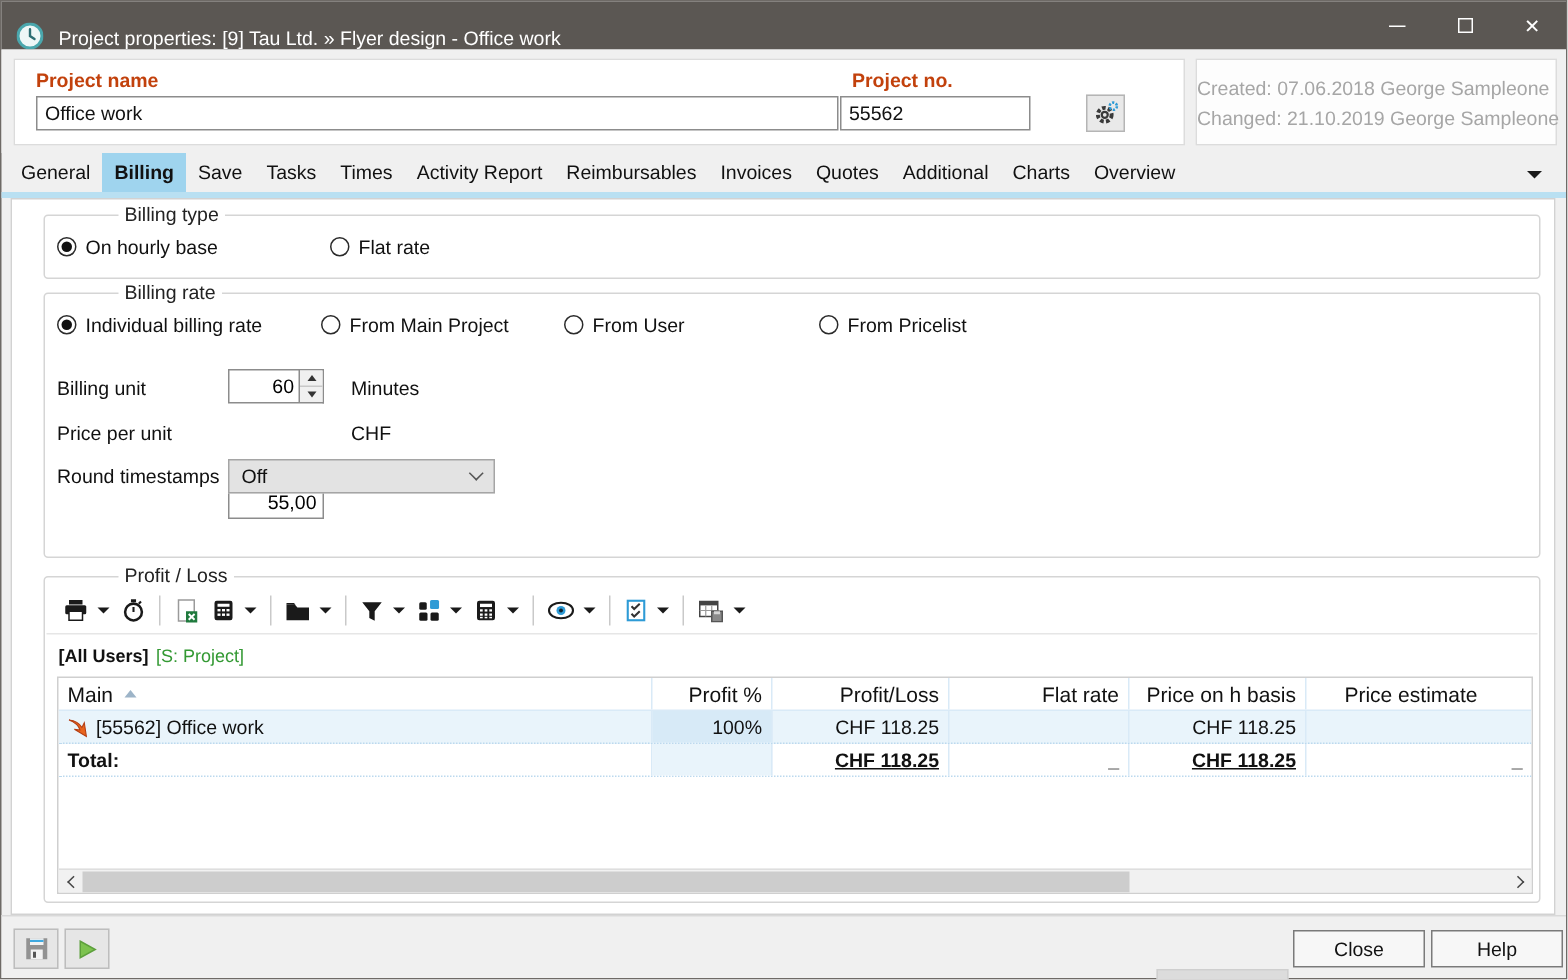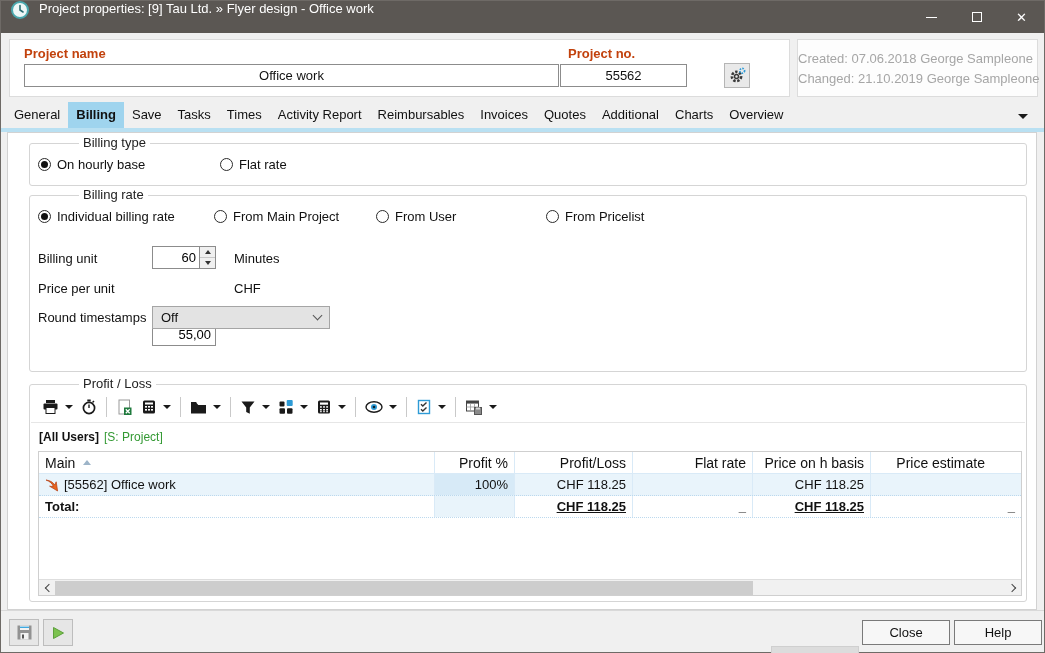--- a/index.html
+++ b/index.html
@@ -1,38 +1,38 @@
 <!DOCTYPE html>
 <html><head>
 <meta charset="utf-8">
 <style>
   * { box-sizing: border-box; margin: 0; padding: 0; }
   html,body { width:1045px; height:653px; }
   body { font-family:"Liberation Sans", sans-serif; background:#f0f0f0; overflow:hidden; }
   .window { position:relative; width:1045px; height:653px; background:#f0f0f0; border:1px solid #6e6a66; }
 
   
-  .titlebar { position:absolute; top:0; left:0; right:0; height:32px; background:#5b5753; display:flex; align-items:flex-start; }
+  .titlebar { position:absolute; top:0; left:0; right:0; height:32px; background:#5b5753; display:flex; align-items:flex-end; }
   .app-icon { margin-left:10px; display:flex; }
   .title { color:#ffffff; font-size:13px; margin-left:10px; flex:1; white-space:nowrap; }
   .wc { display:flex; height:32px; }
   .wbtn { width:45px; height:32px; display:flex; align-items:center; justify-content:center; cursor:default; }
   .min-glyph { width:11px; height:0; border-top:1.5px solid #fff; display:block; }
   .max-glyph { width:10px; height:10px; border:1.5px solid #fff; display:block; }
   .x-glyph { color:#fff; font-size:13px; line-height:1; }
 
   
   .headerbar { position:absolute; top:32px; left:0; right:0; height:69px; background:#f0f0f0; }
   .hbox { position:absolute; top:6px; height:58px; background:#fff; border:1px solid #dcdcdc; }
   .hbox.left { left:8px; width:781px; }
   .hbox.rightb { left:796px; width:241px; background:#fdfdfd; text-align:right; padding:9px 13px 0 0; }
   .flabel { position:absolute; font-size:13px; font-weight:bold; color:#c2410c; white-space:nowrap; }
   .flabel.pn { left:14px; top:6px; }
   .flabel.pno { left:558px; top:6px; }
-  .tinput { position:absolute; height:23px; border:1px solid #8c8c8c; font-family:"Liberation Sans",sans-serif; font-size:13px; padding:1px 5px; background:#fff; color:#111;text-align:center; }
+  .tinput { position:absolute; height:23px; border:1px solid #8c8c8c; font-family:"Liberation Sans",sans-serif; font-size:13px; padding:1px 5px; background:#fff; color:#111; }
   .tinput.pni { left:14px; top:24px; width:535px; }
   .tinput.pnoi { left:550px; top:24px; width:127px; }
   .gearbtn { position:absolute; left:714px; top:23px; width:26px; height:25px; background:#e9e9e9; border:1px solid #b5b5b5; display:flex; align-items:center; justify-content:center; }
   .audit { font-size:13px; color:#a6a6a6; line-height:20px; white-space:nowrap; }
 
   
   .tabs { position:absolute; top:101px; left:0; right:0; height:26px; display:flex; align-items:stretch; padding-left:5px; }
   .tab { font-size:13px; color:#111; padding:5px 8px 0 8px; white-space:nowrap; }
   .tab.sel { background:#9fd4ee; font-weight:bold; }
   .tab-overflow { position:absolute; right:10px; top:6px; width:22px; height:16px; display:flex; align-items:center; justify-content:center; }

